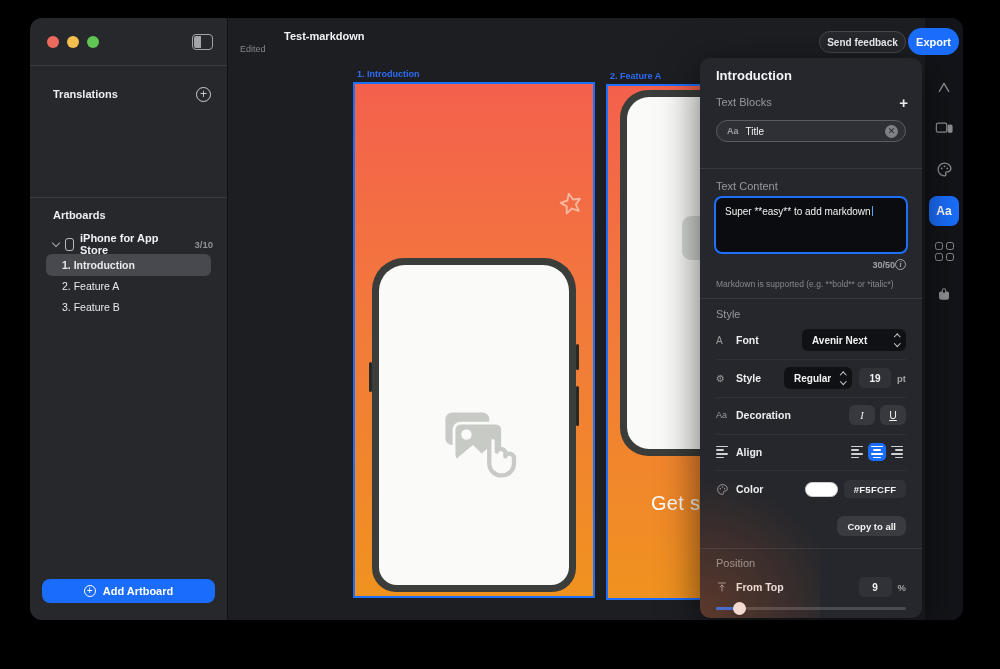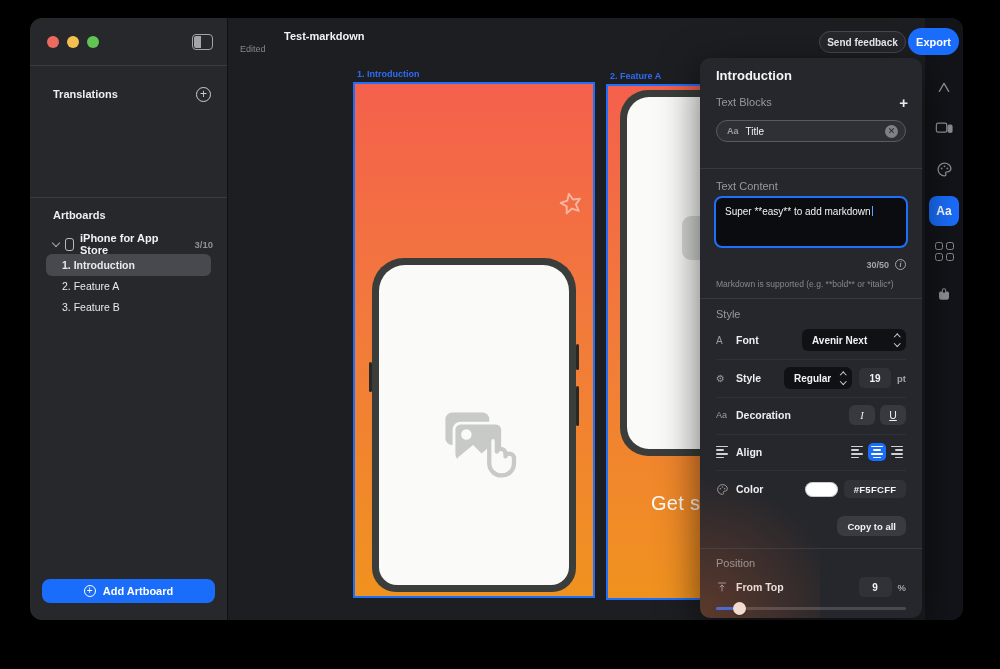--- a/index.html
+++ b/index.html
@@ -75,24 +75,24 @@
   .mini-label { position:absolute; left:16px; color:#97999e; font-size:11px; }
   .insp-plus { position:absolute; right:14px; top:36px; color:#e8e9eb; font-size:15px; font-weight:bold; }
   .chip { position:absolute; left:16px; right:16px; top:62px; height:22px; background:#2f3035; border:1px solid #595b60;
           border-radius:11px; display:flex; align-items:center; padding:0 7px 0 10px; gap:7px; }
   .chip .aa { color:#9a9ca1; font-size:9px; font-weight:bold; }
   .chip .nm { color:#f2f3f5; font-size:10px; font-weight:normal; flex:1; }
   .chip .x { width:13px; height:13px; background:#7e8086; border-radius:50%; color:#26272c; font-size:9px; font-weight:bold;
              line-height:13px; text-align:center; }
   .insp-div { position:absolute; left:0; right:0; height:1px; background:#38393e; }
   .hair { position:absolute; left:16px; right:16px; height:1px; background:#303136; }
-  .textbox { position:absolute; left:14px; right:14px; top:138px; height:52px; background:#0b0c0f; border:2px solid #1f6ffb;
+  .textbox { position:absolute; left:14px; right:14px; top:138px; height:58px; background:#0b0c0f; border:2px solid #1f6ffb;
              border-radius:8px; padding:7px 9px; color:#f2f3f5; font-size:10px; line-height:13px; }
   .textbox span::after { content:""; display:inline-block; width:1.5px; height:10px; background:#58a6ff; margin-left:1px; vertical-align:-1px; }
-  .counter-row { position:absolute; right:16px; top:201px; display:flex; align-items:center; gap:6px; color:#a2a4a8; font-size:9px; font-weight:bold; }
+  .counter-row { position:absolute; right:16px; top:201px; display:flex; align-items:center; color:#a2a4a8; font-size:9px; font-weight:bold; }
   .info-ic { width:11px; height:11px; border:1.2px solid #a2a4a8; border-radius:50%; font-size:7.5px; line-height:9px; text-align:center;
              font-weight:bold; font-family:"Liberation Serif",serif; font-style:italic; }
   .hint { position:absolute; left:16px; top:221px; right:14px; color:#86888d; font-size:8.5px; }
   .row { position:absolute; left:16px; right:16px; height:28px; display:flex; align-items:center; }
   .row .ric { width:20px; color:#9a9ca0; font-size:10px; display:flex; align-items:center; }
   .row .rlb { color:#eceef0; font-size:10.5px; font-weight:bold; }
   .select { background:#101114; border-radius:6px; height:22px; display:flex; align-items:center; color:#f2f3f5;
             font-size:10px; font-weight:bold; padding:0 7px 0 10px; }
   .select .flex { flex:1; }
   .updown { display:flex; flex-direction:column; gap:1px; margin-left:8px; }

